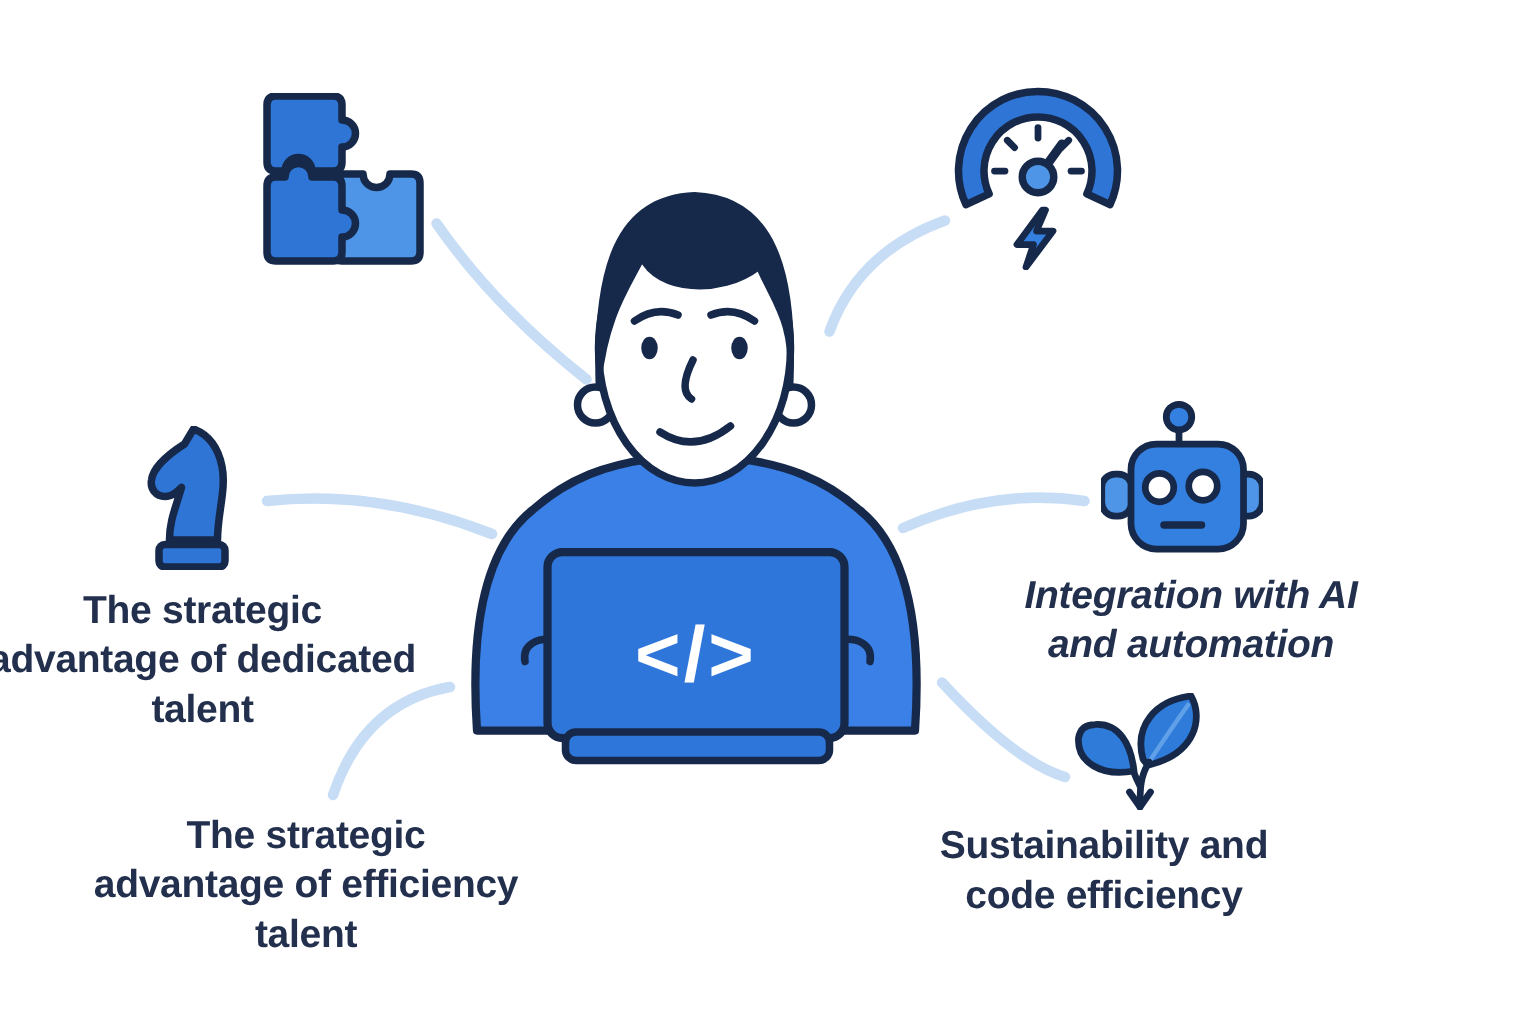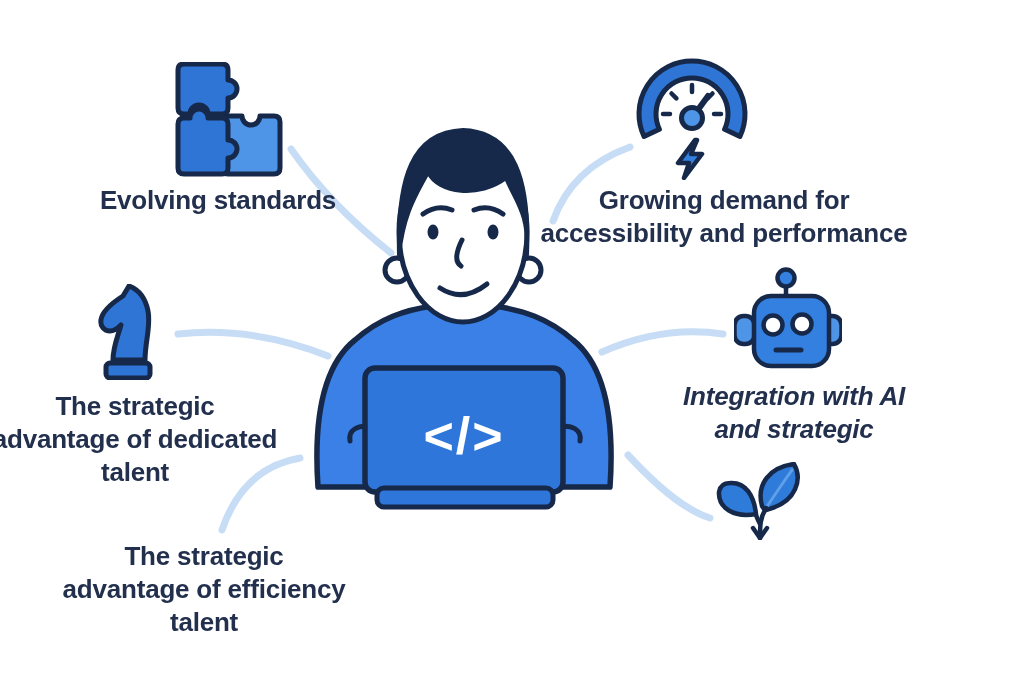--- a/index.html
+++ b/index.html
@@ -106,41 +106,38 @@
       <path d="M72,309 C58,306 48,312 50,323"></path>
       <path d="M258,309 C272,306 282,312 280,323"></path>
     </g>
 
     <rect x="65" y="250" width="198" height="124" rx="10" fill="#2E76D9" stroke="#16294A" stroke-width="5.5"></rect>
     <rect x="77" y="370" width="176" height="19" rx="7" fill="#2E76D9" stroke="#16294A" stroke-width="5"></rect>
     <text x="164" y="336" text-anchor="middle" fill="#ffffff" font-size="52" font-weight="700" letter-spacing="2" font-family="Liberation Sans, sans-serif">&lt;/&gt;</text>
   </svg>
 
   <div class="topic-label" style="left:78px;top:184px;width:280px;">
-    <div class="line">Evolving standards</div>
   </div>
 
-  <div class="topic-label" style="left:539px;top:184px;width:370px;">
-    <div class="line">Growing demand for</div>
-    <div class="line">accessibility and performance</div>
-  </div>
 
   <div class="topic-label" style="left:-15px;top:390px;width:300px;">
     <div class="line">The strategic</div>
     <div class="line">advantage of dedicated</div>
     <div class="line">talent</div>
   </div>
 
   <div class="topic-label" style="left:654px;top:380px;width:280px;font-style:italic;">
     <div class="line">Integration with AI</div>
-    <div class="line">and strategic</div>
+    <div class="line">and automation</div>
   </div>
 
   <div class="topic-label" style="left:54px;top:540px;width:300px;">
     <div class="line">The strategic</div>
     <div class="line">advantage of efficiency</div>
     <div class="line">talent</div>
   </div>
 
   <div class="topic-label" style="left:606px;top:547px;width:260px;">
+    <div class="line">Sustainability and</div>
+    <div class="line">code efficiency</div>
   </div>
 
 </div>
 
 </body></html>

